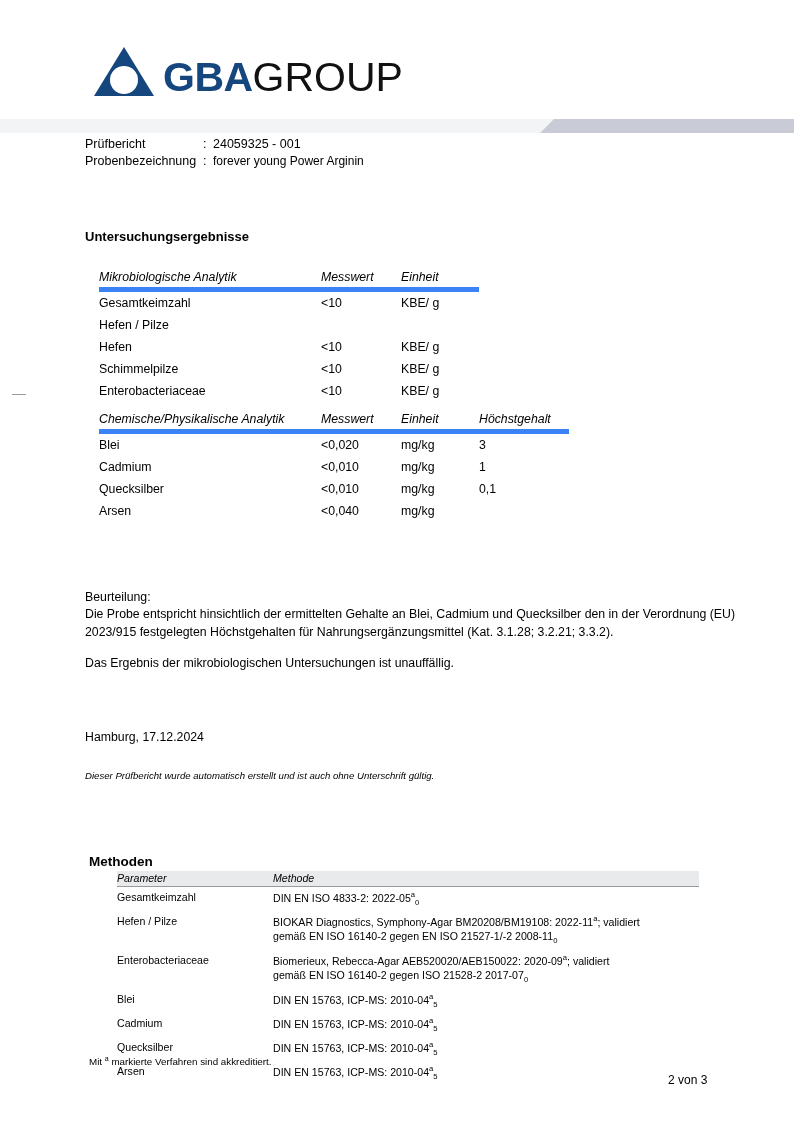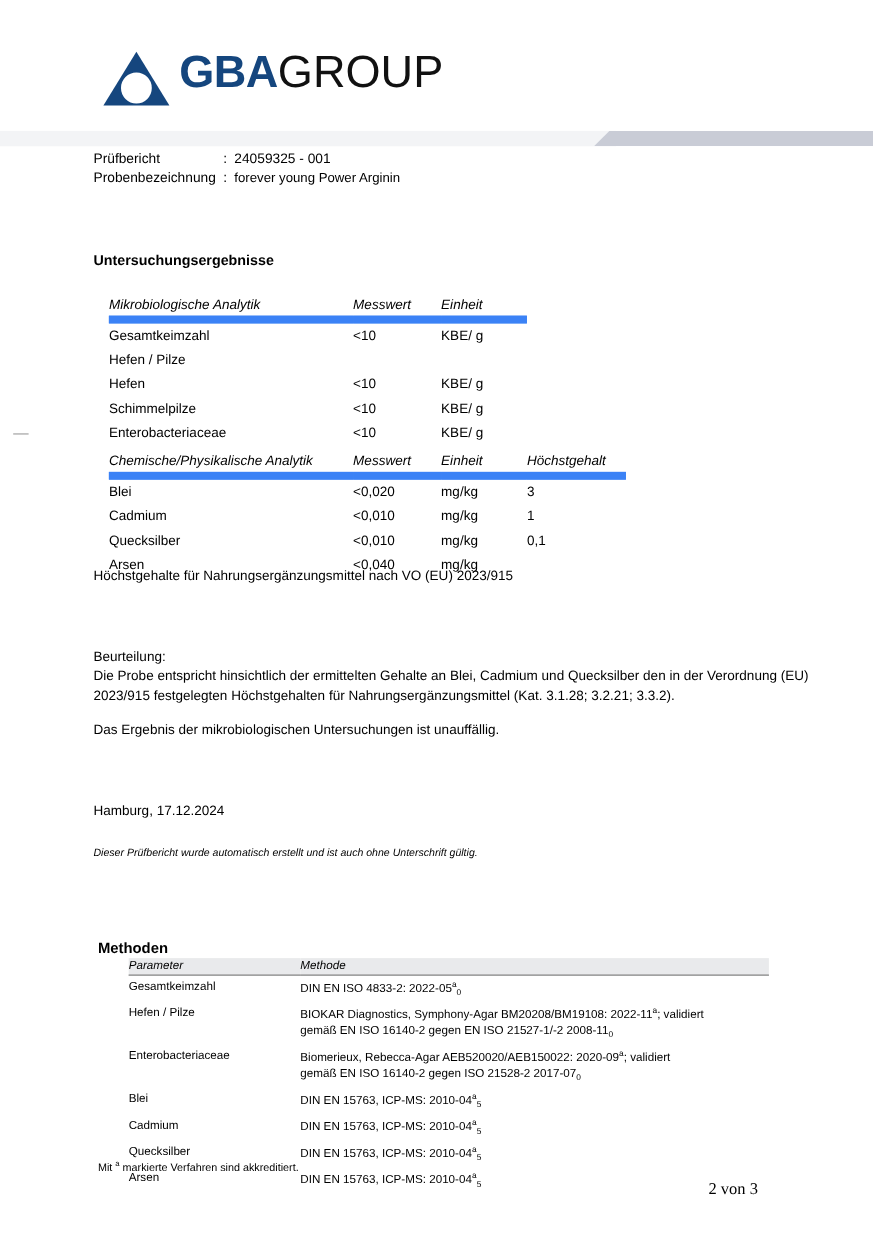--- a/index.html
+++ b/index.html
@@ -7,21 +7,21 @@
     margin: 0; padding: 0;
     width: 794px; height: 1123px;
     background: #ffffff;
     font-family: "Liberation Sans", sans-serif;
     color: #000;
     -webkit-font-smoothing: antialiased;
   }
   .page { position: relative; width: 794px; height: 1123px; overflow: hidden; }
 
   
-  .logo { position: absolute; left: 93px; top: 45px; display: flex; align-items: flex-start; }
+  .logo { position: absolute; left: 93px; top: 45px; display: flex; align-items: flex-end; }
   .logo-mark { width: 62px; height: 53px; margin-right: 8px; }
   .logo-text { font-size: 41px; line-height: 1; letter-spacing: -0.5px; white-space: nowrap; }
   .logo-gba { font-weight: bold; color: #15467e; }
   .logo-group { font-weight: normal; color: #111111; letter-spacing: 0px; }
 
   
   .banner { position: absolute; left: 0; top: 119px; width: 794px; height: 14px; }
   .banner-left { position: absolute; left: 0; top: 0; width: 560px; height: 14px; background: #f3f4f6; }
   .banner-right {
     position: absolute; left: 540px; top: 0; width: 254px; height: 14px;
@@ -44,21 +44,21 @@
   
   .h-results { position: absolute; left: 85px; top: 229px; font-size: 13px; font-weight: bold; }
 
   
   .rtable { position: absolute; font-size: 12.3px; }
   .rtable table { border-collapse: collapse; }
   .rtable th {
     font-style: italic; font-weight: normal; text-align: left;
     padding: 0 0 3px 0; vertical-align: bottom; white-space: nowrap;
   }
-  .rtable thead tr { border-bottom: 7px solid #3b82f6; }
+  .rtable thead tr { border-bottom: 5px solid #3b82f6; }
   .rtable td { padding: 4px 0 4px 0; vertical-align: top; white-space: nowrap; }
   .c-name  { width: 222px; }
   .c-val   { width: 80px; }
   .c-unit  { width: 78px; }
   .c-max   { width: 90px; }
   .indent-1 { padding-left: 9px; }
 
   .table-micro { left: 99px; top: 270px; }
   .table-chem  { left: 99px; top: 412px; }
 
@@ -83,21 +83,21 @@
   }
   .mtable td { padding: 3px 0 3px 0; vertical-align: top; line-height: 1.38; }
   .m-c1 { width: 156px; }
   .m-c2 { width: 426px; }
   .mtable .sup { font-size: 0.72em; vertical-align: super; }
   .mtable .sub { font-size: 0.72em; vertical-align: sub; }
 
   .accred-note { position: absolute; left: 89px; top: 1055px; font-size: 9.8px; }
   .accred-note .sup { font-size: 0.72em; vertical-align: super; }
 
-  .pagenum { position: absolute; left: 644px; top: 1073px; font-size: 15px; font-family: Liberation Serif, serif; }
+  .pagenum { position: absolute; left: 668px; top: 1073px; font-size: 12px; }
 </style>
 </head>
 <body>
 
 <div class="page">
 
   <div class="logo">
     <span class="logo-mark">
       <svg width="62" height="53" viewBox="0 0 62 53" xmlns="http://www.w3.org/2000/svg">
         <polygon points="31,2 61,51 1,51" fill="#15467e"></polygon>
@@ -201,21 +201,20 @@
           <tr>
             <td class="c-name">Arsen</td>
             <td class="c-val">&lt;0,040</td>
             <td class="c-unit">mg/kg</td>
             <td class="c-max"></td>
           </tr>
         </tbody>
     </table>
   </div>
 
-  <div class="note-max">Höchstgehalte für Nahrungsergänzungsmittel nach VO (EU) 2023/915</div>
 
   <div class="assess">
     <p>Beurteilung:</p>
     <p>Die Probe entspricht hinsichtlich der ermittelten Gehalte an Blei, Cadmium und Quecksilber den in der Verordnung (EU) 2023/915 festgelegten Höchstgehalten für Nahrungsergänzungsmittel (Kat. 3.1.28; 3.2.21; 3.3.2).</p>
     <div class="gap"></div>
     <p>Das Ergebnis der mikrobiologischen Untersuchungen ist unauffällig.</p>
   </div>
 
   <div class="place">Hamburg, 17.12.2024</div>
   <div class="auto-note">Dieser Prüfbericht wurde automatisch erstellt und ist auch ohne Unterschrift gültig.</div>

